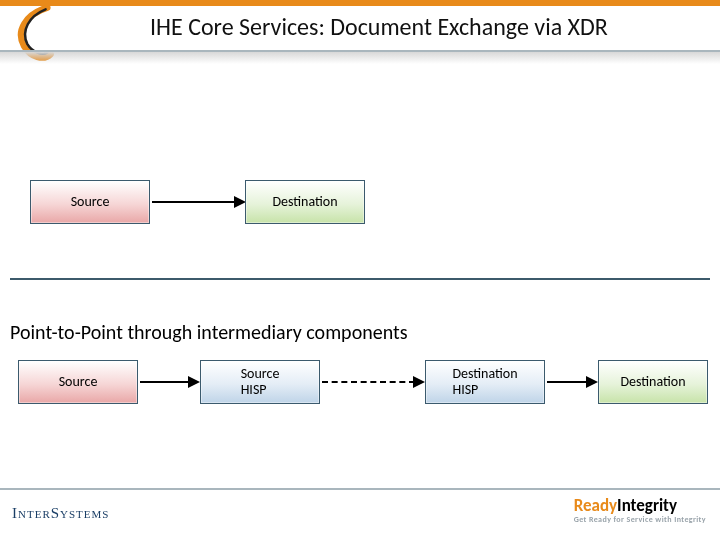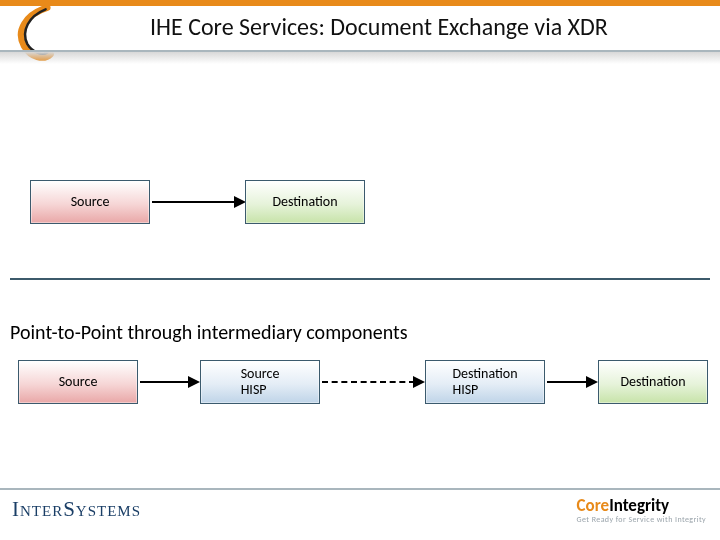--- a/index.html
+++ b/index.html
@@ -48,25 +48,25 @@
   .a1 { left: 234px; top: 196px; }
   .c2 { left: 140px; top: 381px; width: 50px; }
   .a2 { left: 188px; top: 376px; }
   .c3 { left: 322px; top: 381px; width: 93px; }
   .a3 { left: 413px; top: 376px; }
   .c4 { left: 547px; top: 381px; width: 41px; }
   .a4 { left: 586px; top: 376px; }
 
   
   .footer-line { position: absolute; left: 0; bottom: 50px; width: 100%; border-top: 2px solid #a9b6bd; }
-  .isys { position: absolute; left: 12px; bottom: 18px; font-family: Georgia, serif; font-size: 21px; letter-spacing: 1px; color: #1a3e66; font-variant: small-caps; }
+  .isys { position: absolute; left: 12px; bottom: 18px; font-family: Georgia, serif; font-size: 15px; letter-spacing: 1px; color: #1a3e66; font-variant: small-caps; }
   .ready { position: absolute; right: 14px; bottom: 16px; text-align: left; }
   .ready .brand { font-size: 17px; font-weight: 600; }
   .ready .brand .hl { color: #e88a1a; }
-  .ready .tag { font-size: 8px; color: #9aa4ab; letter-spacing: .4px; margin-top: -2px; }
+  .ready .tag { font-size: 8px; color: #9aa4ab; letter-spacing: .4px; margin-top: -2px; font-weight: bold; }
 </style>
 </head>
 <body>
 
 <div class="slide">
 
   <div class="top-bar"></div>
 
   <svg class="logo" viewBox="0 0 60 70">
     <path d="M46 2 C 20 10 8 30 18 48 C 26 62 42 66 50 58" fill="none" stroke="#e88a1a" stroke-width="8" stroke-linecap="round"></path>
@@ -112,17 +112,17 @@
   <div class="arrow-r a4"></div>
 
   <div class="box grn r2-dst">
       <span>Destination</span>
     </div>
 
   <div class="footer-line"></div>
   <div class="isys">InterSystems</div>
   <div class="ready">
     <div class="brand">
-      <span class="hl">Core</span><span>Integrity</span>
+      <span class="hl">Ready</span><span>Integrity</span>
     </div>
     <div class="tag">Get Ready for Service with Integrity</div>
   </div>
 </div>
 
 </body></html>

